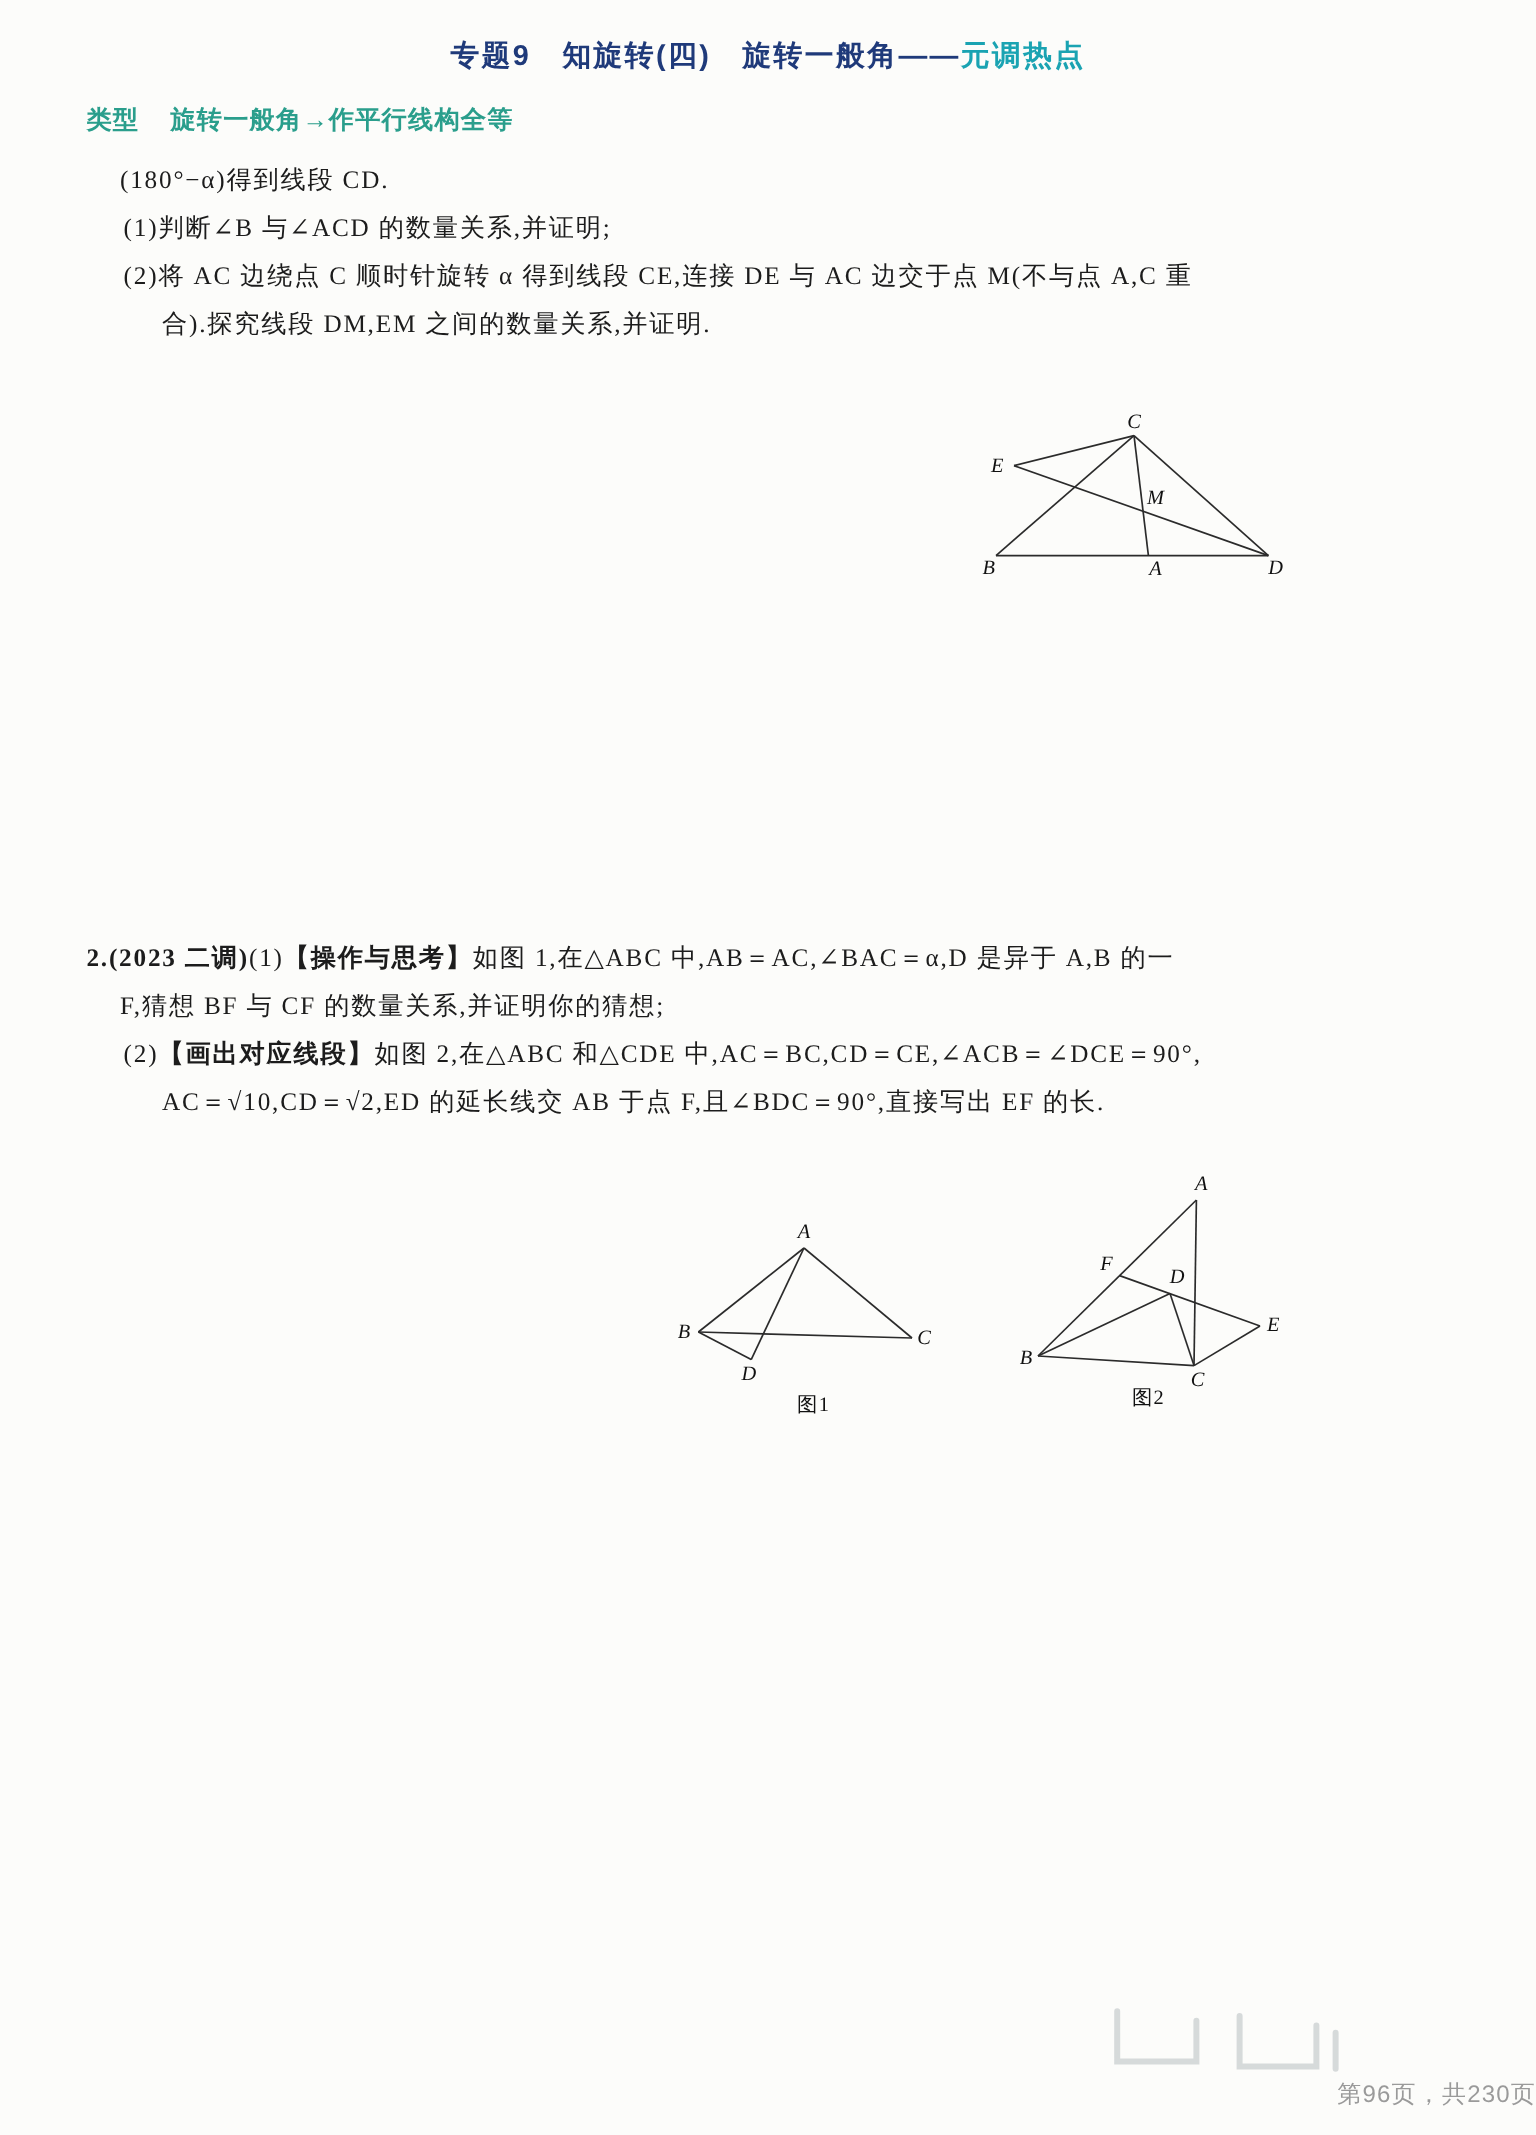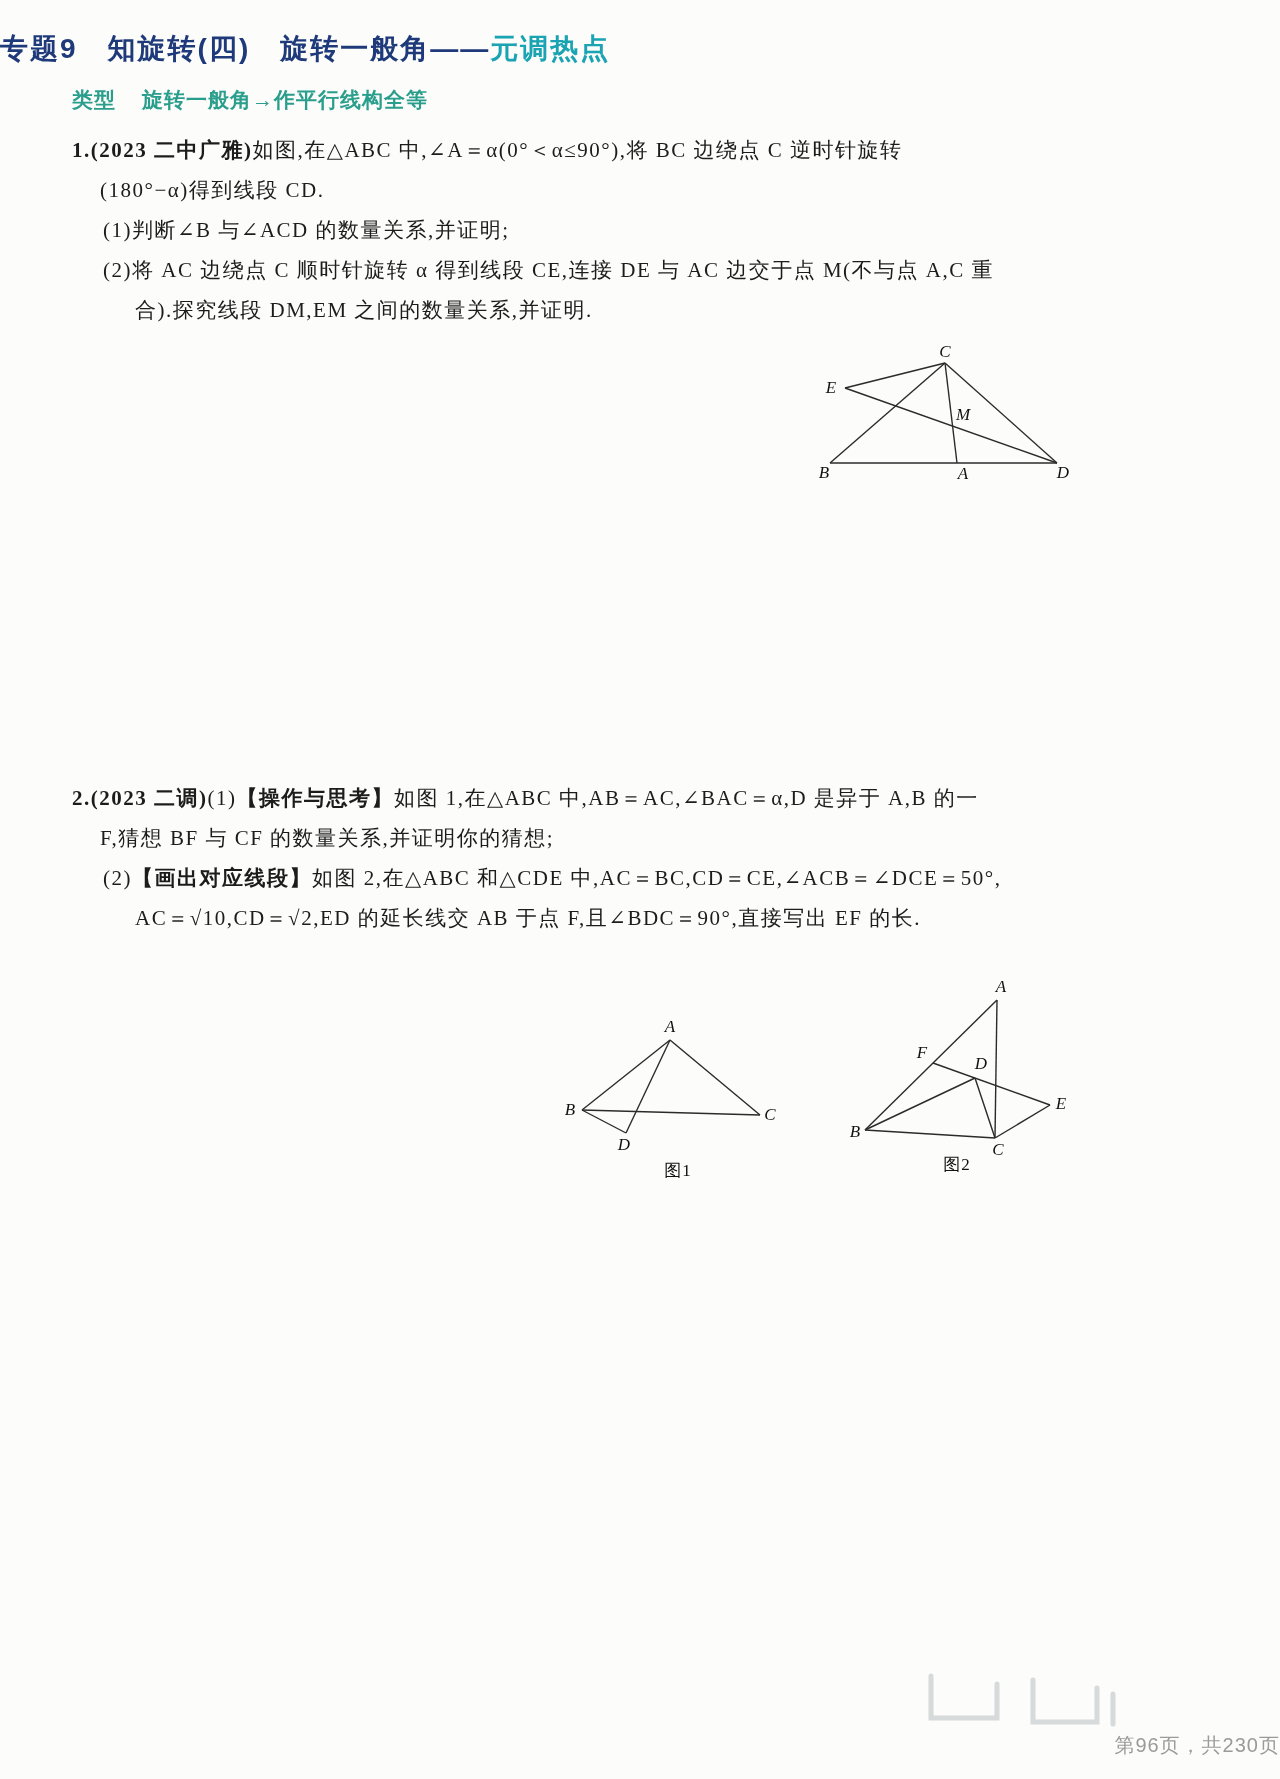--- a/index.html
+++ b/index.html
@@ -6,22 +6,23 @@
   html,body { width:1280px; height:1779px; }
   body {
     position:relative;
     background:#fcfcfa;
     overflow:hidden;
     font-family:"Liberation Serif","DejaVu Serif",serif;
     color:#1c1c1c;
   }
   .title {
     position:absolute; top:30px; left:0; width:100%;
+    text-align:center;
     font-family:"Liberation Sans","DejaVu Sans",sans-serif;
-    font-size:28px; font-weight:bold; letter-spacing:2px;
+    font-size:24px; font-weight:bold; letter-spacing:2px;
   }
   .t-main { color:#1f3a7a; }
   .t-hl   { color:#1aa3b2; }
   .type-line {
     position:absolute; top:86px; left:72px;
     font-family:"Liberation Sans","DejaVu Sans",sans-serif;
     font-size:21px; font-weight:bold; color:#2a9e8c; letter-spacing:1px;
   }
   .type-label { margin-right:26px; }
   .problem {
@@ -62,21 +63,20 @@
 
 <div class="page">
 
   <h1 class="title"><span class="t-main">专题9　知旋转(四)　旋转一般角——</span><span class="t-hl">元调热点</span></h1>
 
   <div class="type-line">
     <span class="type-label">类型</span><span>旋转一般角→作平行线构全等</span>
   </div>
 
   <section class="problem" id="problem1">
-    <div class="pline"><span class="bold">1.(2023 二中广雅)</span><span>如图,在△ABC 中,∠A＝α(0°＜α≤90°),将 BC 边绕点 C 逆时针旋转</span></div>
     <div class="pline ind1">(180°−α)得到线段 CD.</div>
     <div class="pline ind2">(1)判断∠B 与∠ACD 的数量关系,并证明;</div>
     <div class="pline ind2">(2)将 AC 边绕点 C 顺时针旋转 α 得到线段 CE,连接 DE 与 AC 边交于点 M(不与点 A,C 重</div>
     <div class="pline ind3">合).探究线段 DM,EM 之间的数量关系,并证明.</div>
   </section>
 
   <svg class="fig" id="fig-p1" viewBox="0 0 275 140">
     <g>
       <line x1="18" y1="118" x2="245" y2="118"></line>
       <line x1="133" y1="18" x2="18" y2="118"></line>
@@ -89,21 +89,21 @@
     <text x="19" y="48">E</text>
     <text x="151" y="75">M</text>
     <text x="12" y="133">B</text>
     <text x="151" y="134">A</text>
     <text x="251" y="133">D</text>
   </svg>
 
   <section class="problem" id="problem2">
     <div class="pline"><span class="bold">2.(2023 二调)</span><span>(1)</span><span class="bold">【操作与思考】</span><span>如图 1,在△ABC 中,AB＝AC,∠BAC＝α,D 是异于 A,B 的一</span></div>
     <div class="pline ind1">F,猜想 BF 与 CF 的数量关系,并证明你的猜想;</div>
-    <div class="pline ind2"><span>(2)</span><span class="bold">【画出对应线段】</span><span>如图 2,在△ABC 和△CDE 中,AC＝BC,CD＝CE,∠ACB＝∠DCE＝50°,</span></div>
+    <div class="pline ind2"><span>(2)</span><span class="bold">【画出对应线段】</span><span>如图 2,在△ABC 和△CDE 中,AC＝BC,CD＝CE,∠ACB＝∠DCE＝90°,</span></div>
     <div class="pline ind3">AC＝√10,CD＝√2,ED 的延长线交 AB 于点 F,且∠BDC＝90°,直接写出 EF 的长.</div>
   </section>
 
   <svg class="fig" id="fig-21" viewBox="0 0 235 165">
     <g>
       <line x1="112" y1="22" x2="24" y2="92"></line>
       <line x1="112" y1="22" x2="202" y2="97"></line>
       <line x1="24" y1="92" x2="202" y2="97"></line>
       <line x1="112" y1="22" x2="68" y2="115"></line>
       <line x1="24" y1="92" x2="68" y2="115"></line>

